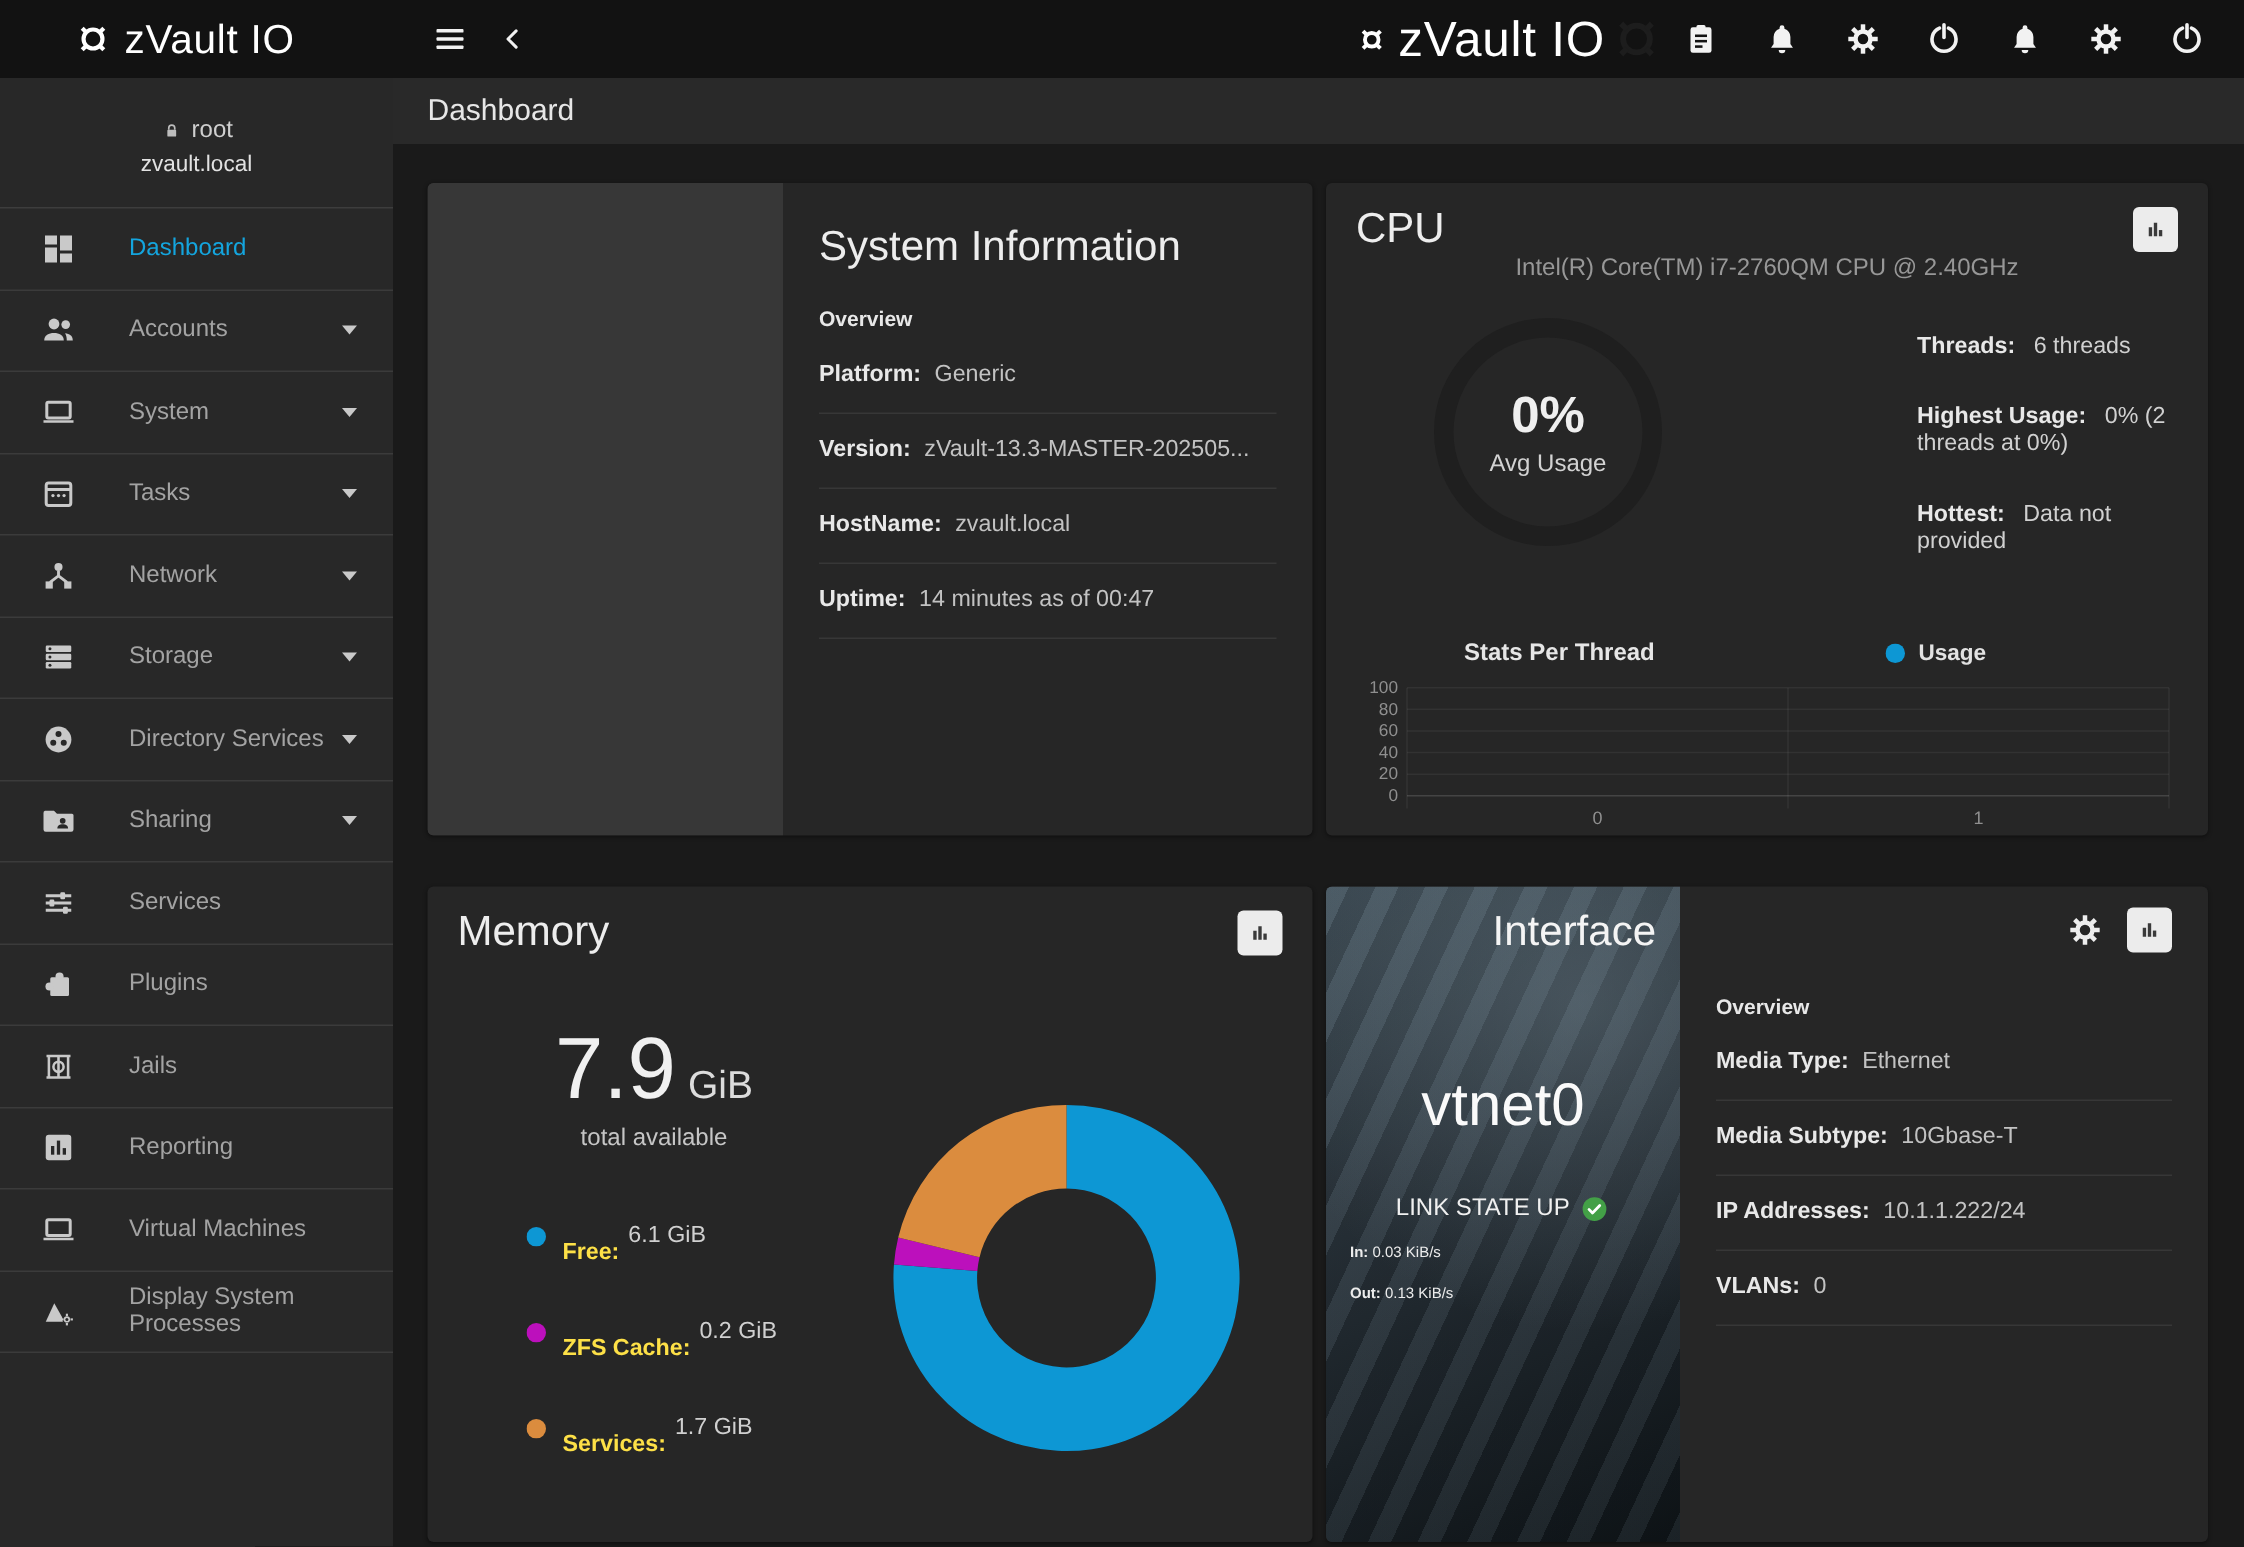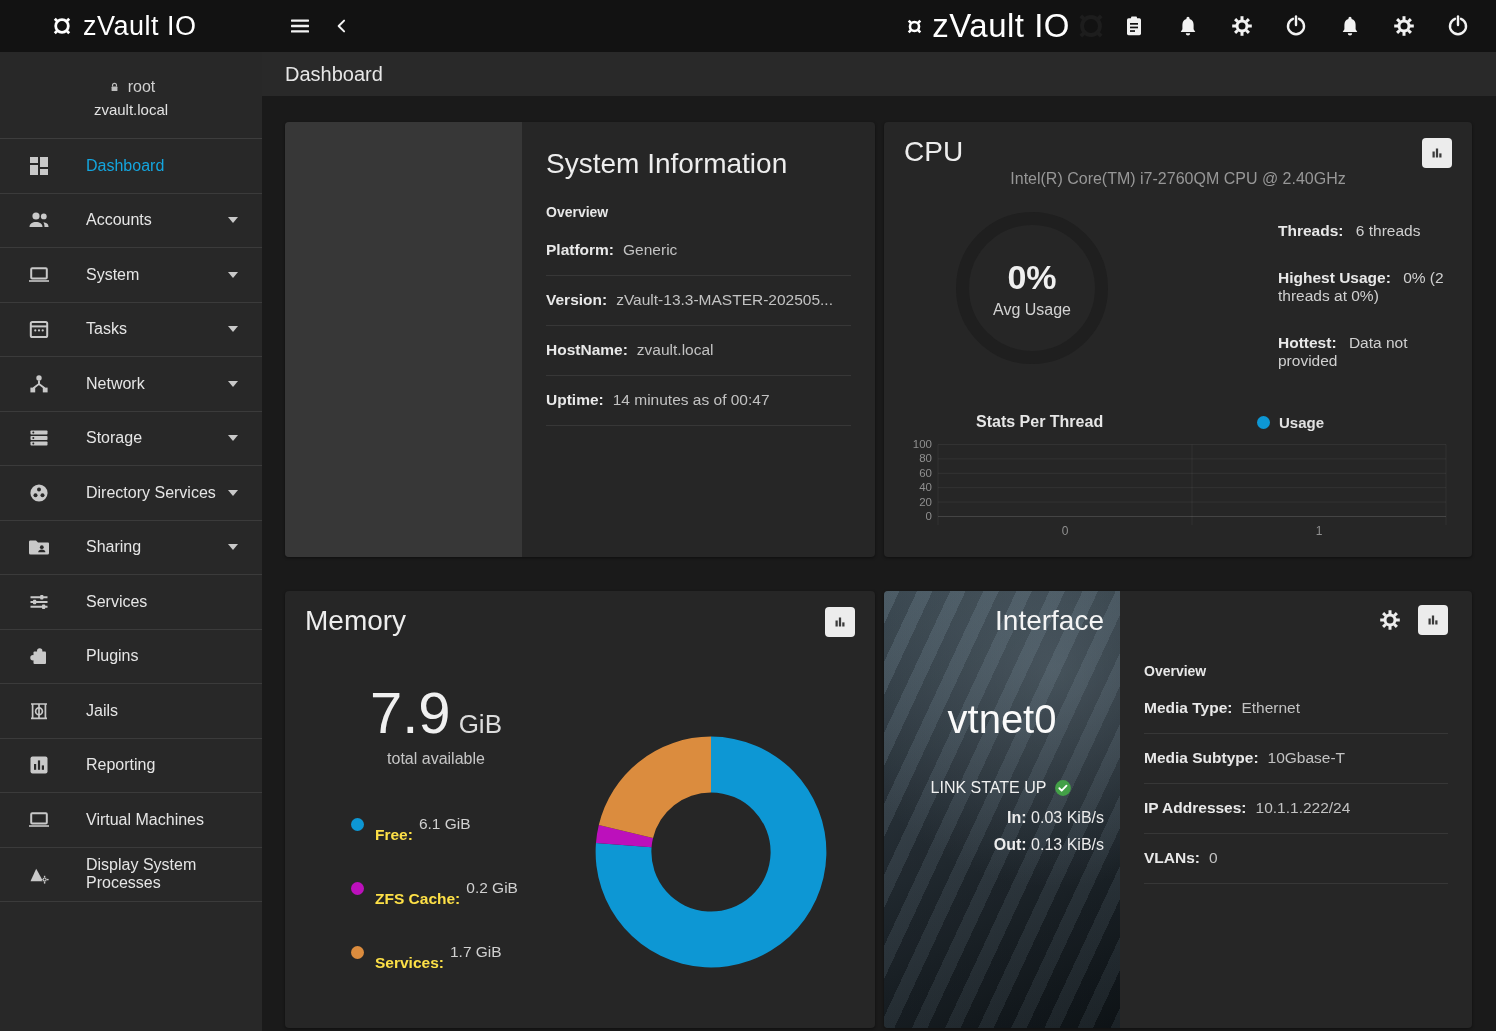--- a/index.html
+++ b/index.html
@@ -27,21 +27,21 @@
               padding-left:23px; font-size:20px; color:#e6e6e6; }
 
   
   .user-block { text-align:center; padding:26px 0 20px; border-bottom:1px solid rgba(255,255,255,.1); }
   .user-line { display:flex; align-items:center; justify-content:center; gap:6px;
                color:#cfcfcf; font-size:16px; }
   .host-line { color:#e2e2e2; font-size:15px; margin-top:5px; }
   .nav-item { position:relative; height:54.5px; display:flex; align-items:center;
               padding-left:27px; border-bottom:1px solid rgba(255,255,255,.09); cursor:pointer; }
   .nav-item .nico { width:24px; height:24px; margin-right:35px; flex:none; }
-  .nav-item .nlabel { font-size:16px; color:#e5e5e5; }
+  .nav-item .nlabel { font-size:16px; color:#a3a3a3; }
   .nav-item.active .nlabel { color:#14a5de; }
   .caret { position:absolute; right:24px; width:0; height:0;
            border-left:5.5px solid transparent; border-right:5.5px solid transparent;
            border-top:6px solid #c9c9c9; }
 
   
   .grid { display:grid; grid-template-columns:590px 588px; grid-template-rows:435px 437px;
           gap:34px 9px; padding:26px 0 0 23px; }
   .card { background:#262626; border-radius:4px; box-shadow:0 1px 3px rgba(0,0,0,.45);
           position:relative; overflow:hidden; }
@@ -69,21 +69,21 @@
   .cpu-body { display:flex; margin-top:24px; }
   .gauge-wrap { width:256px; flex:none; display:flex; justify-content:center; }
   .gauge { width:152px; height:152px; border-radius:50%; border:13px solid #1f1f1f;
            display:flex; flex-direction:column; align-items:center; justify-content:center; }
   .gauge .gv { font-size:34px; font-weight:bold; color:#efefef; }
   .gauge .gl { font-size:16px; color:#d2d2d2; margin-top:4px; }
   .cpu-stats { flex:1; padding:10px 0 0 118px; }
   .cpu-stat { margin-bottom:29px; font-size:15.5px; }
   .cpu-stat .lbl { font-weight:bold; color:#e8e8e8; margin-right:8px; }
   .cpu-stat .val { color:#d0d0d0; }
-  .cpu-mid { display:flex; align-items:flex-end; margin-top:14px; }
+  .cpu-mid { display:flex; align-items:flex-start; margin-top:28px; }
   .cpu-mid .heading { font-weight:bold; font-size:16px; color:#e6e6e6; margin-left:72px; }
   .cpu-legend { display:flex; align-items:center; gap:9px; margin-left:auto; margin-right:128px;
                 font-weight:bold; font-size:15px; color:#e2e2e2; }
   .cpu-chart-wrap { margin-top:6px; }
 
   
   .memory { padding:14px 20px 0; }
   .mem-body { display:flex; margin-top:42px; }
   .mem-left { width:262px; flex:none; }
   .mem-valrow { display:flex; align-items:baseline; justify-content:center; }
@@ -97,24 +97,24 @@
   .mem-right { flex:1; display:flex; justify-content:center; padding-top:48px; }
 
   
   .iface { display:flex; }
   .if-left { width:236px; flex:none; position:relative; padding:14px 16px 0; color:#fff;
              background:
                radial-gradient(circle at 72% 18%, rgba(140,160,172,.28), transparent 55%),
                repeating-linear-gradient(115deg, rgba(185,205,215,.07) 0 14px, rgba(0,0,0,.14) 14px 30px),
                linear-gradient(155deg, #41505a 0%, #2b353d 42%, #0f1519 100%); }
   .if-left .card-title { color:#f4f4f4;text-align:right; }
-  .if-name { text-align:center; font-size:40px; color:#fafafa; margin-top:60px; }
+  .if-name { text-align:center; font-size:40px; color:#fafafa; margin-top:78px; }
   .if-link { display:flex; align-items:center; justify-content:center; gap:7px;
              margin-top:36px; font-size:16px; color:#f0f0f0; }
-  .if-io { text-align:right; font-size:16px; color:#ececec; margin-top:6px; line-height:27px; }
+  .if-io { text-align:left; font-size:10px; color:#ececec; margin-top:6px; line-height:27px; }
   .if-io b { font-weight:bold; }
   .if-right { flex:1; padding:14px 24px 0; }
   .if-icons { display:flex; justify-content:flex-end; align-items:center; gap:16px; height:30px; }
   .if-right .sec { margin-top:28px; margin-bottom:5px; }
 
   
   .cpu-chart text { fill:#8f8f8f; font-family:"Liberation Sans",sans-serif; }
 </style>
 </head>
 <body>

